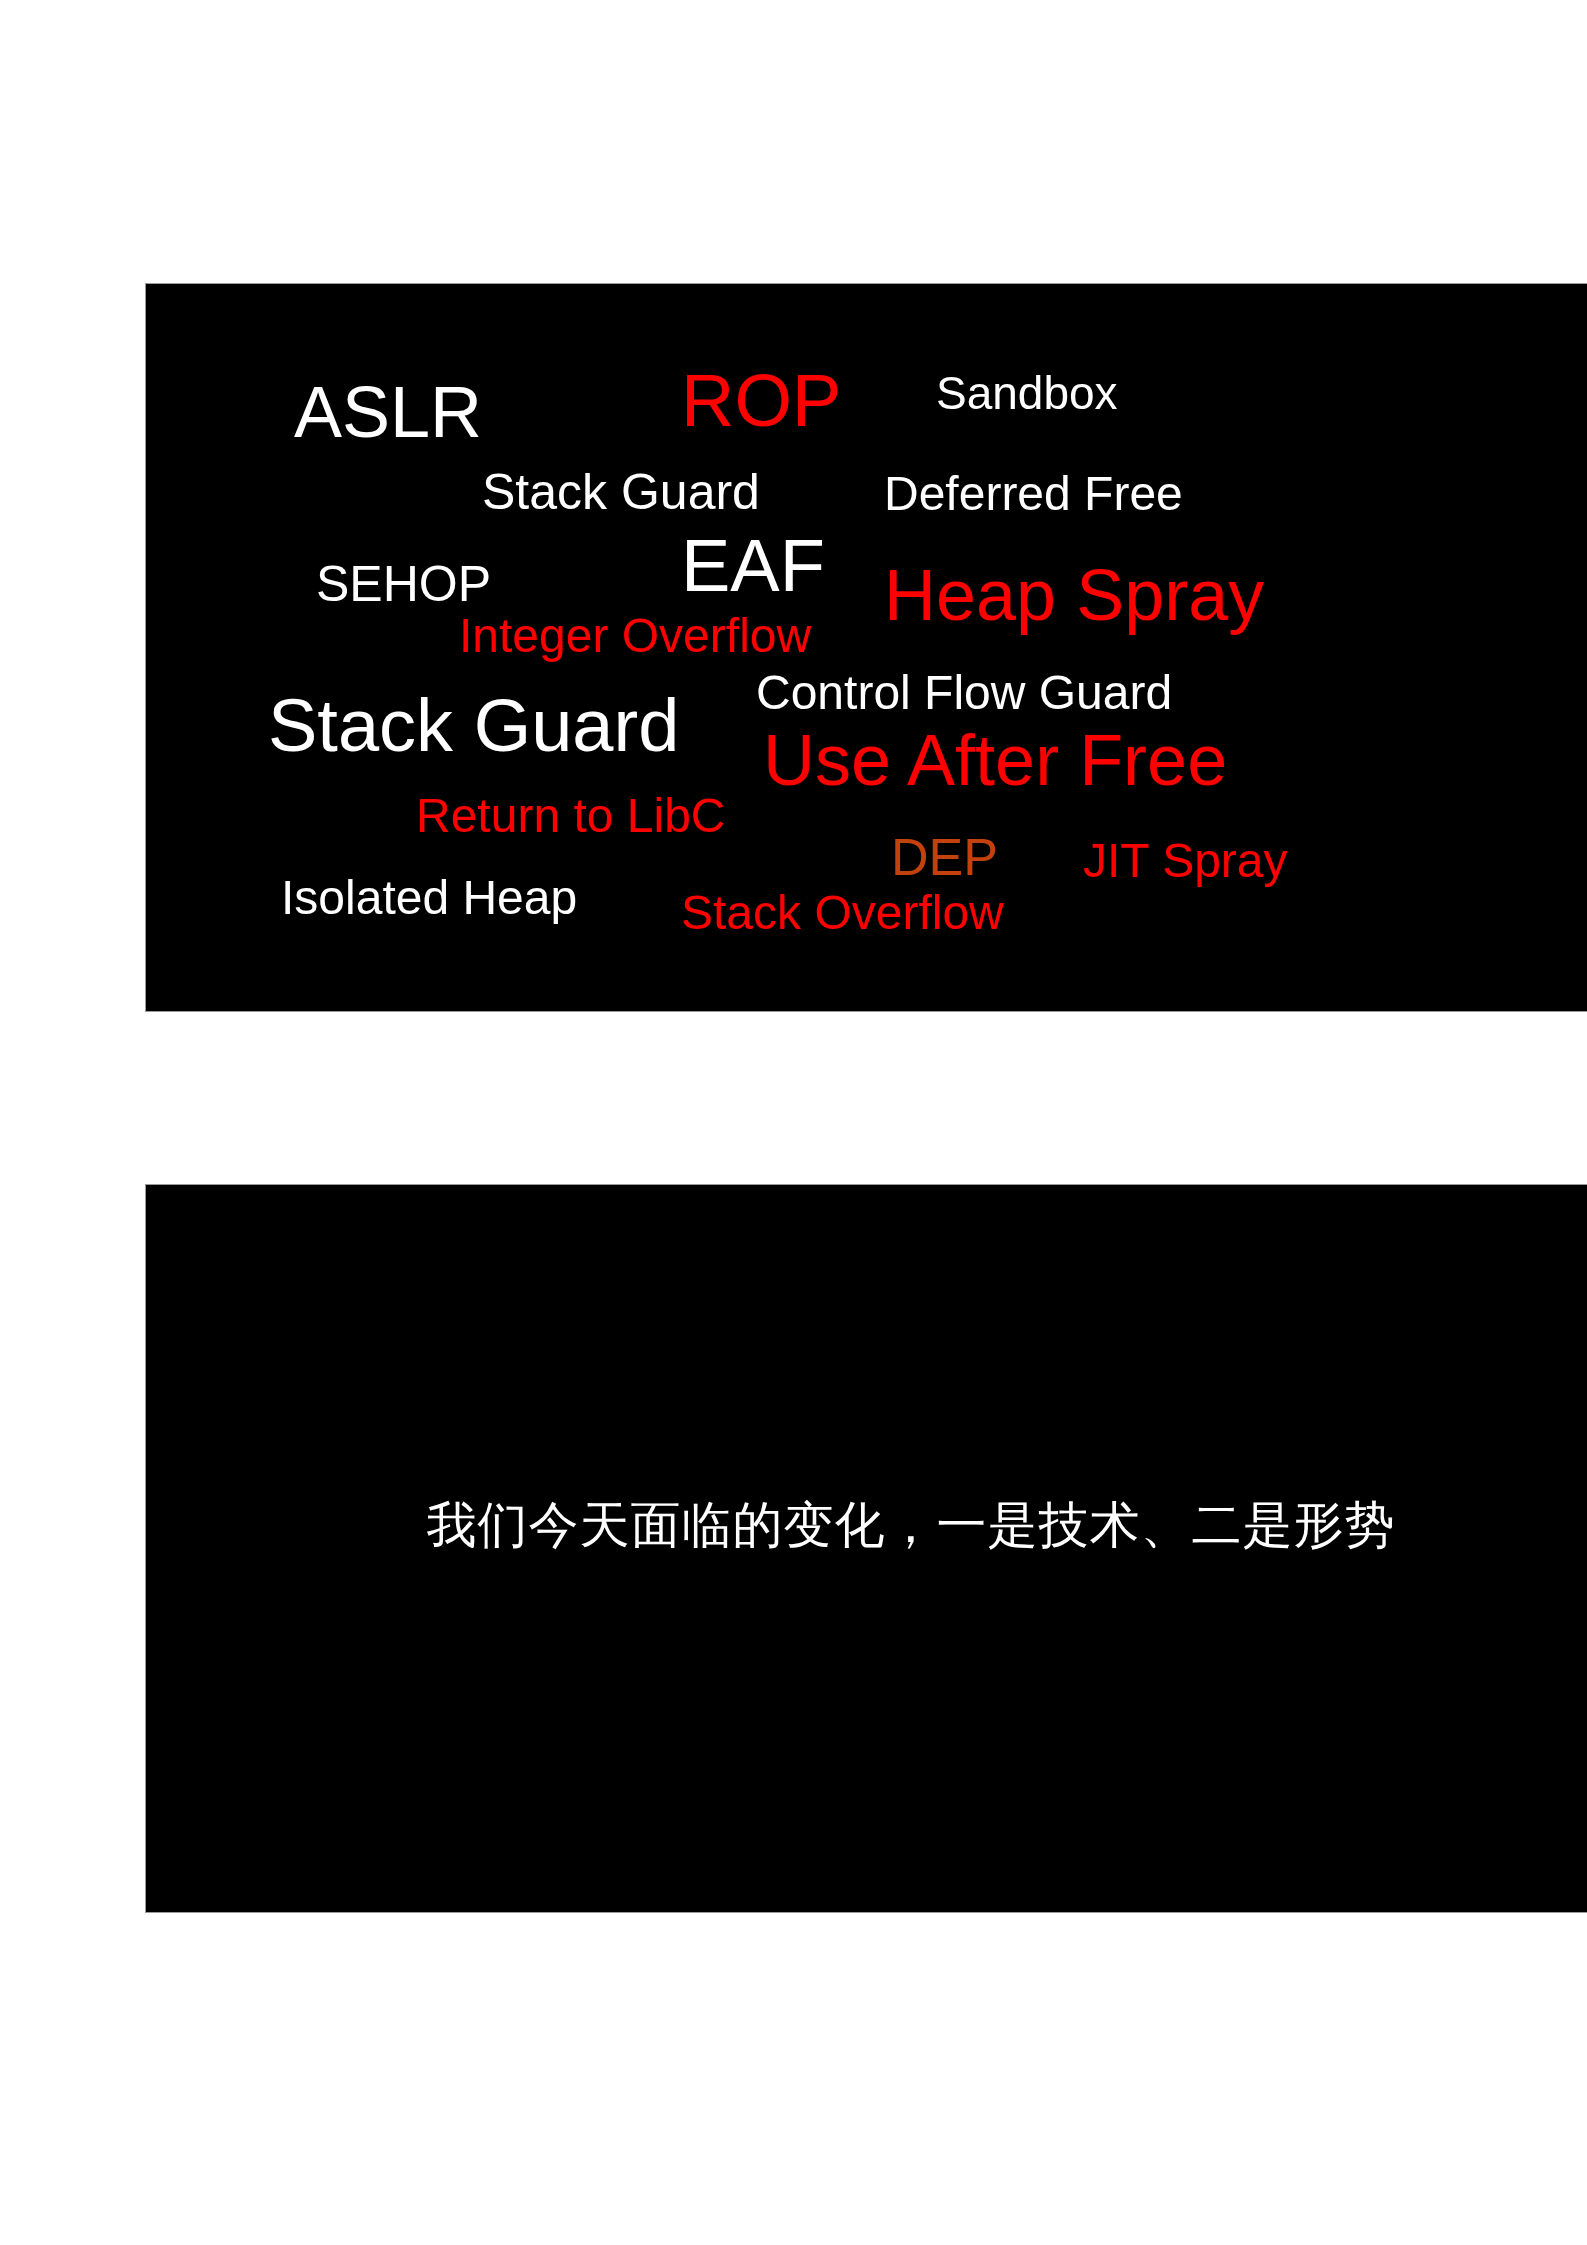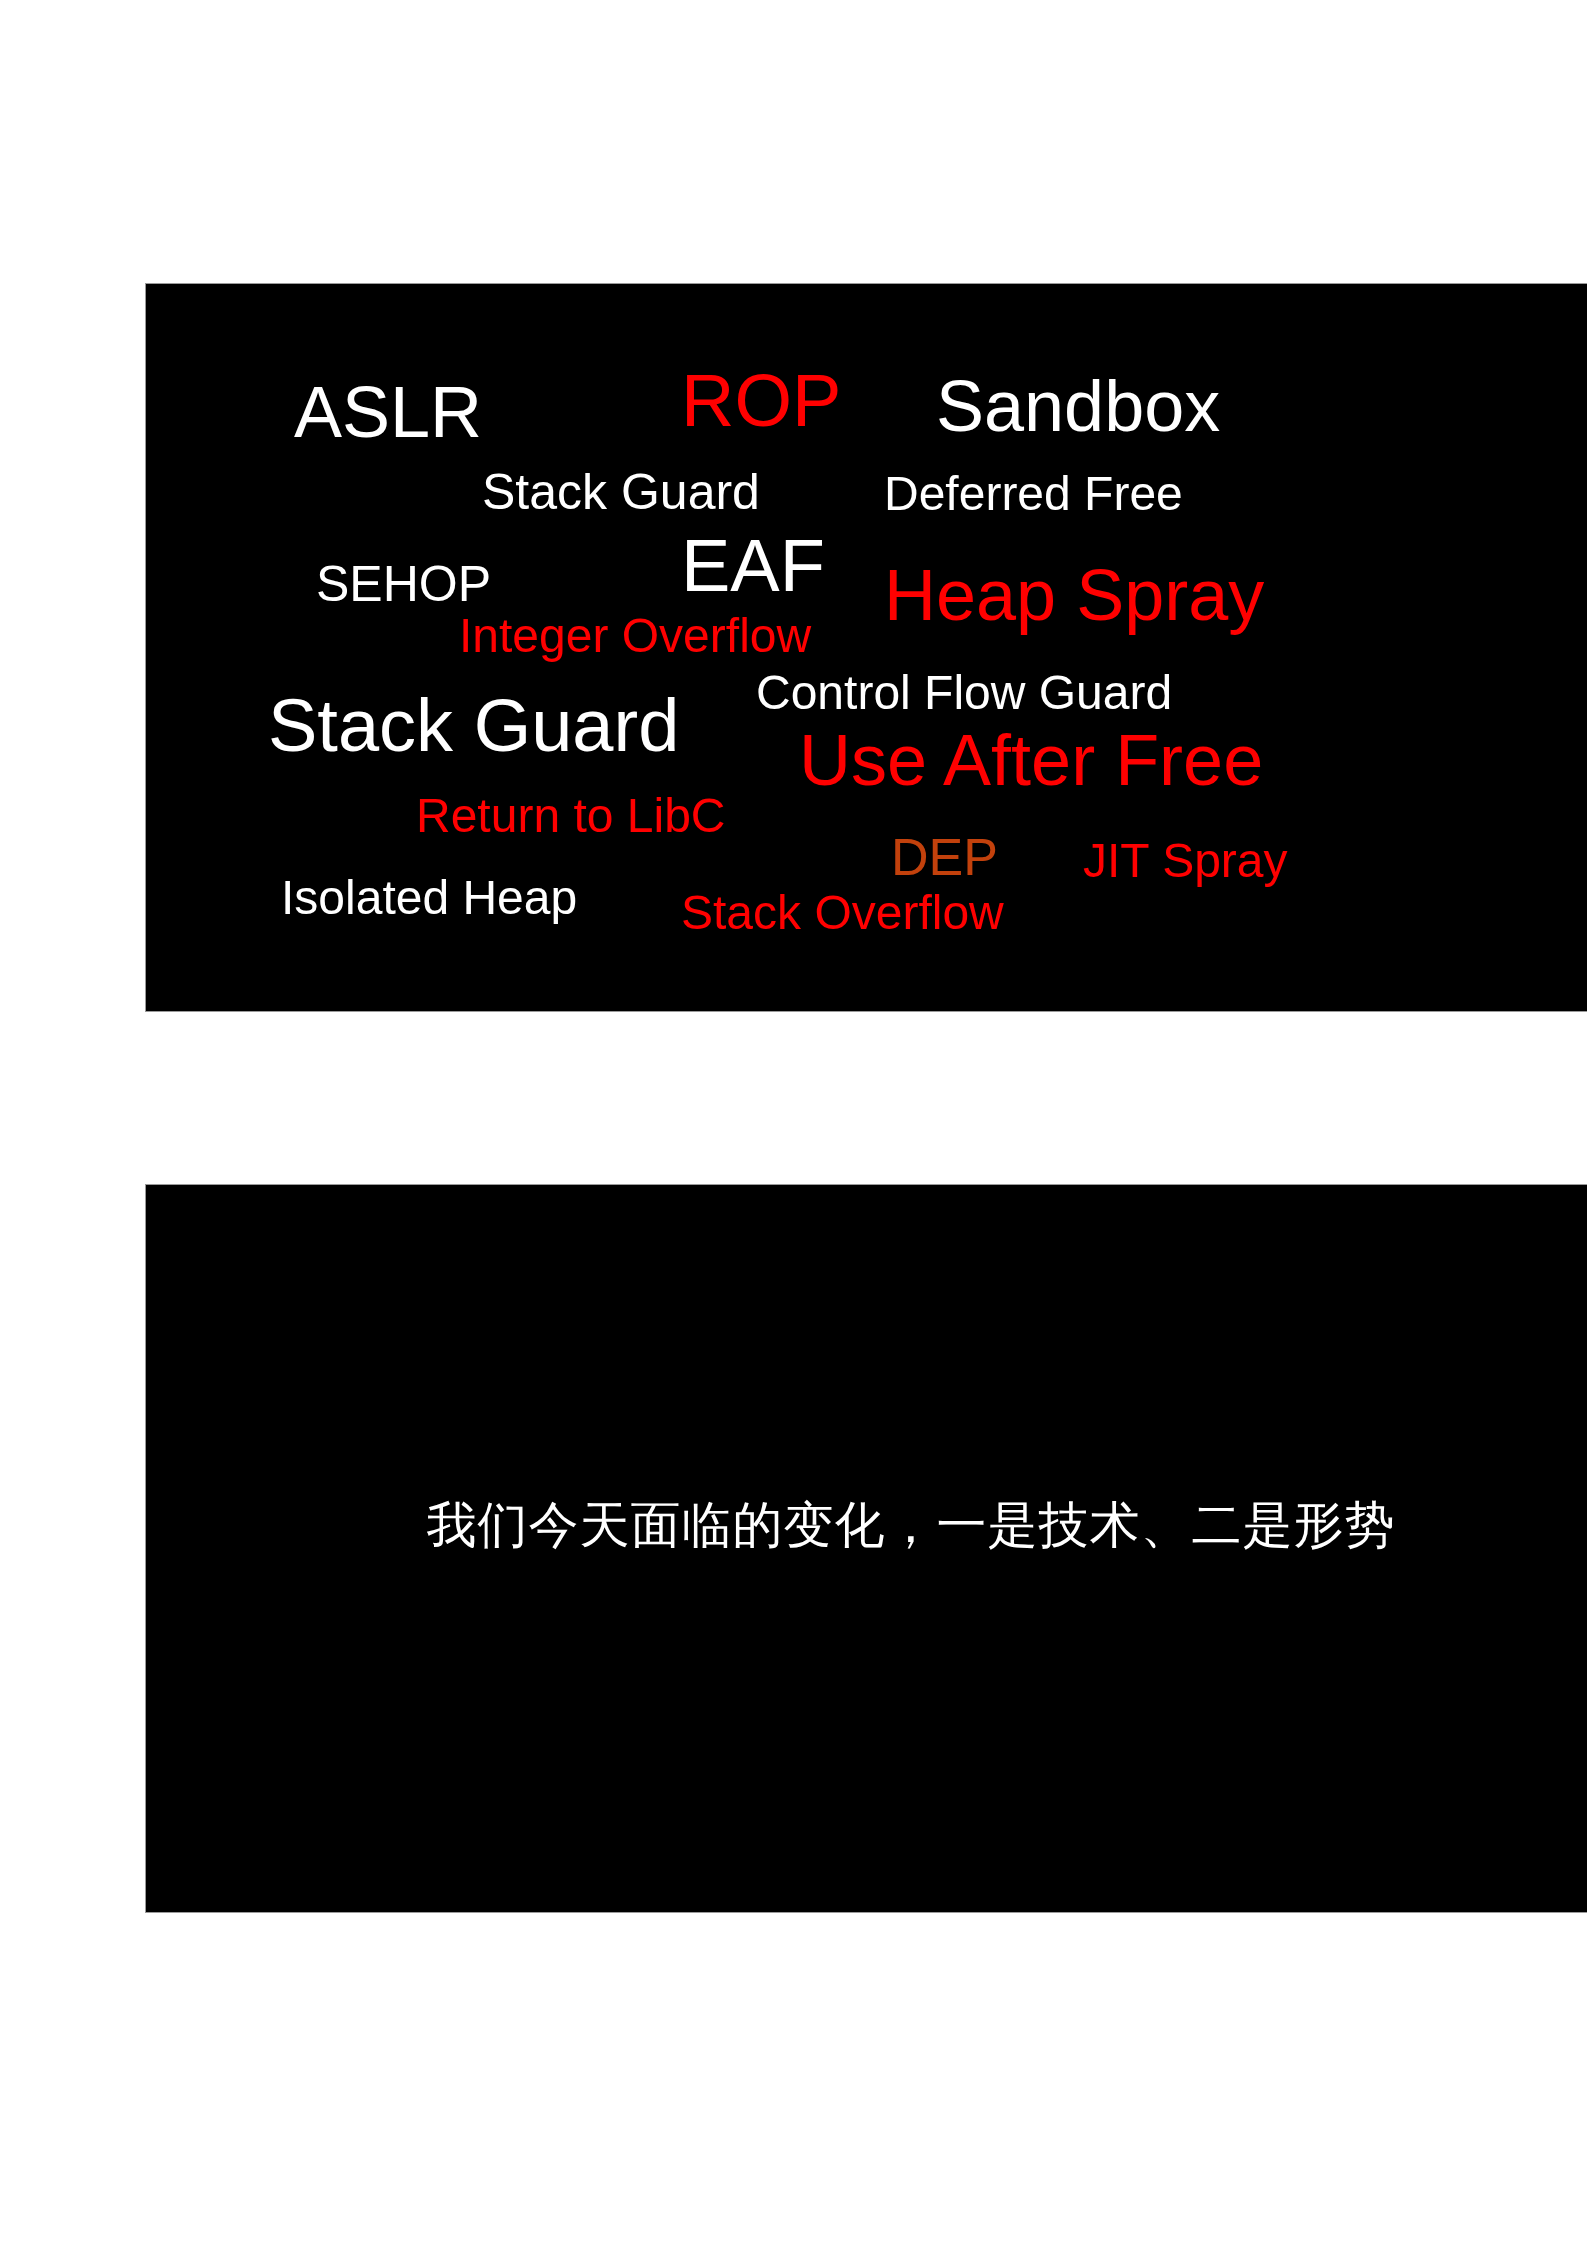--- a/index.html
+++ b/index.html
@@ -12,30 +12,30 @@
   .red { color:#ff0000; }
   .caption { position:absolute; left:0; right:0; top:315px; text-align:center; color:#ffffff; font-size:50px; line-height:1; font-family:"DejaVu Sans", sans-serif; letter-spacing:1px; }
 </style>
 </head>
 <body>
 
 <div class="slide" id="slide1">
   <div id="cloud">
       <span class="word white" style="left: 148px; top: 92px; font-size: 72px; color: rgb(255, 255, 255);">ASLR</span>
       <span class="word red" style="left: 535px; top: 80px; font-size: 74px; color: rgb(255, 0, 0);">ROP</span>
-      <span class="word white" style="left: 790px; top: 86px; font-size: 72px; color: rgb(255, 255, 255);">Sandbox</span>
+      <span class="word white" style="left: 790px; top: 86px; font-size: 46px; color: rgb(255, 255, 255);">Sandbox</span>
       <span class="word white" style="left: 336px; top: 183px; font-size: 50px; color: rgb(255, 255, 255);">Stack Guard</span>
       <span class="word white" style="left: 738px; top: 186px; font-size: 48px; color: rgb(255, 255, 255);">Deferred Free</span>
       <span class="word white" style="left: 170px; top: 275px; font-size: 50px; color: rgb(255, 255, 255);">SEHOP</span>
       <span class="word white" style="left: 535px; top: 245px; font-size: 74px; color: rgb(255, 255, 255);">EAF</span>
       <span class="word red" style="left: 738px; top: 275px; font-size: 72px; color: rgb(255, 0, 0);">Heap Spray</span>
       <span class="word red" style="left: 313px; top: 328px; font-size: 48px; color: rgb(255, 0, 0); text-align: center;">Integer Overflow</span>
       <span class="word white" style="left: 610px; top: 385px; font-size: 48px; color: rgb(255, 255, 255);">Control Flow Guard</span>
       <span class="word white" style="left: 122px; top: 405px; font-size: 74px; color: rgb(255, 255, 255);">Stack Guard</span>
-      <span class="word red" style="left: 617px; top: 440px; font-size: 72px; color: rgb(255, 0, 0); margin-left: 36px;">Use After Free</span>
+      <span class="word red" style="left: 617px; top: 440px; font-size: 72px; color: rgb(255, 0, 0);">Use After Free</span>
       <span class="word red" style="left: 270px; top: 508px; font-size: 48px; color: rgb(255, 0, 0);">Return to LibC</span>
       <span class="word white" style="left: 745px; top: 523px; font-size: 52px; color: #c2410c; margin-top: 24px;">DEP</span>
       <span class="word red" style="left: 937px; top: 553px; font-size: 48px; color: rgb(255, 0, 0);">JIT Spray</span>
       <span class="word white" style="left: 135px; top: 590px; font-size: 48px; color: rgb(255, 255, 255);">Isolated Heap</span>
       <span class="word red" style="left: 535px; top: 597px; font-size: 48px; color: rgb(255, 0, 0); margin-top: 8px;">Stack Overflow</span>
     </div>
 </div>
 
 <div class="slide" id="slide2">
   <div class="caption">我们今天面临的变化，一是技术、二是形势</div>

